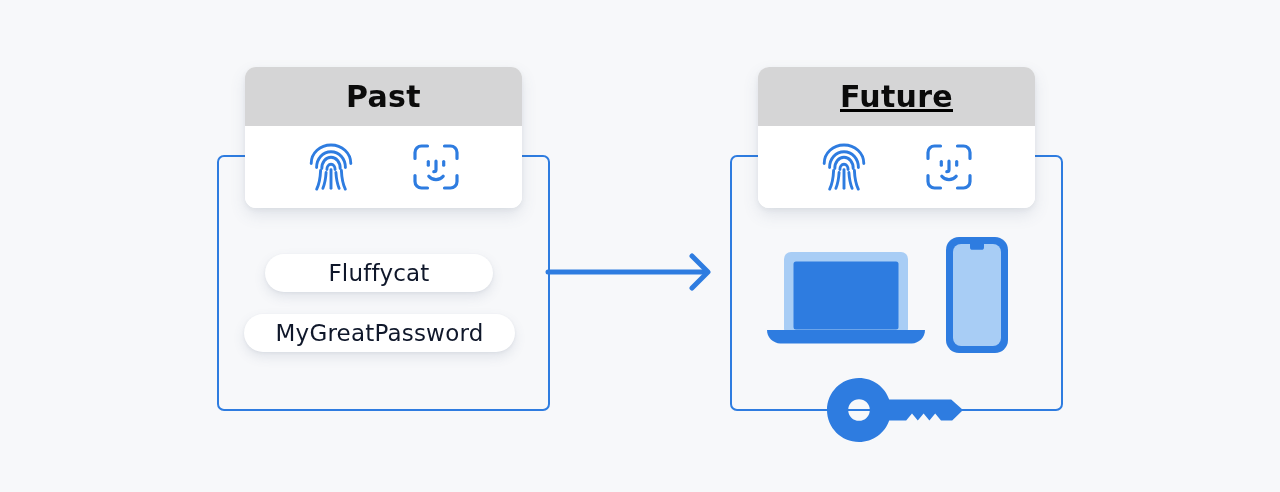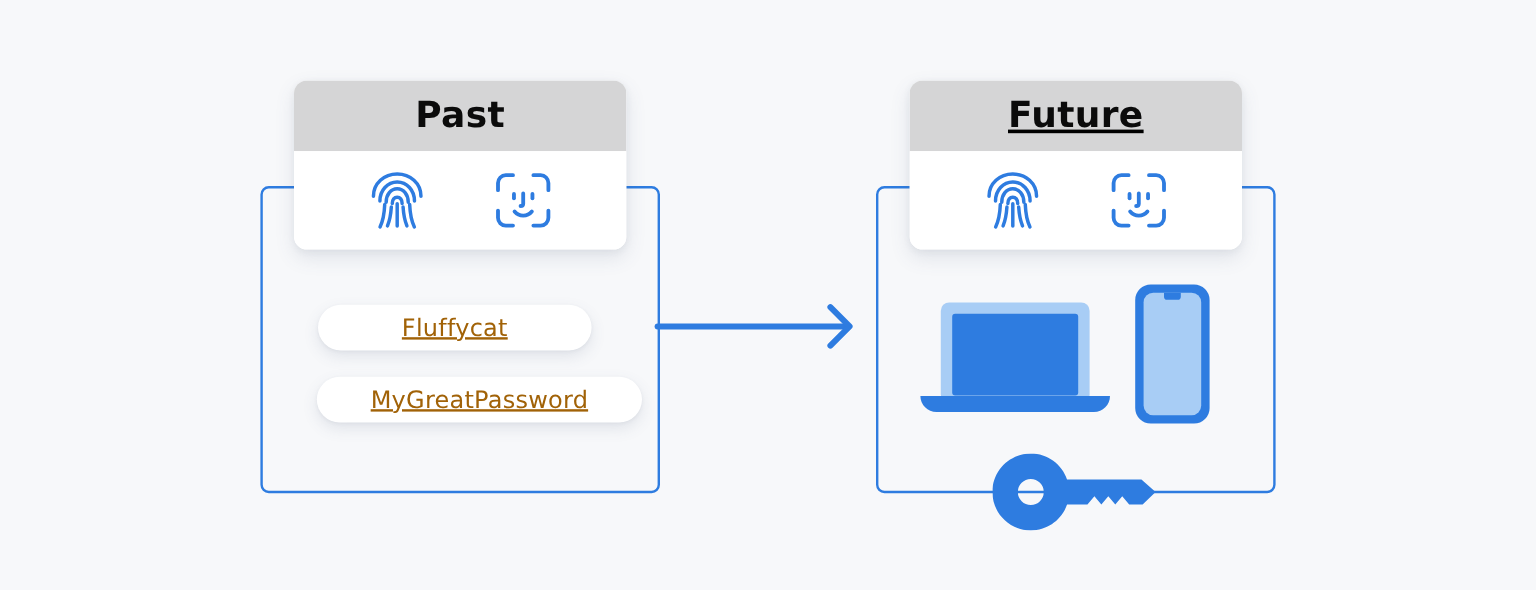--- a/index.html
+++ b/index.html
@@ -58,28 +58,27 @@
   .pill{
     position:absolute;
     height:38px;
     border-radius:19px;
     background:#FFFFFF;
     box-shadow:0 5px 12px rgba(80,95,120,0.13), 0 1px 3px rgba(80,95,120,0.08);
     display:flex;align-items:center;justify-content:center;
     z-index:5;
   }
   .pill-text{
-    font-size:20px;
-    color:#a16207;
+    font-size:23px;
+    color:#0f172a;
     letter-spacing:0.2px;
     white-space:nowrap;
-    text-decoration:underline;
   }
   #pill-0{left:265px;top:254px;width:228px;}
-  #pill-1{left:264px;top:314px;width:271px;}
+  #pill-1{left:244px;top:314px;width:271px;}
 
   
   #flow-arrow{
     position:absolute;left:544px;top:248px;width:176px;height:48px;z-index:4;
   }
 
   
   #laptop{position:absolute;left:765px;top:250px;width:162px;height:96px;z-index:5;}
   #phone {position:absolute;left:944px;top:235px;width:66px;height:120px;z-index:5;}
   #key   {position:absolute;left:827px;top:378px;width:136px;height:64px;z-index:7;}

